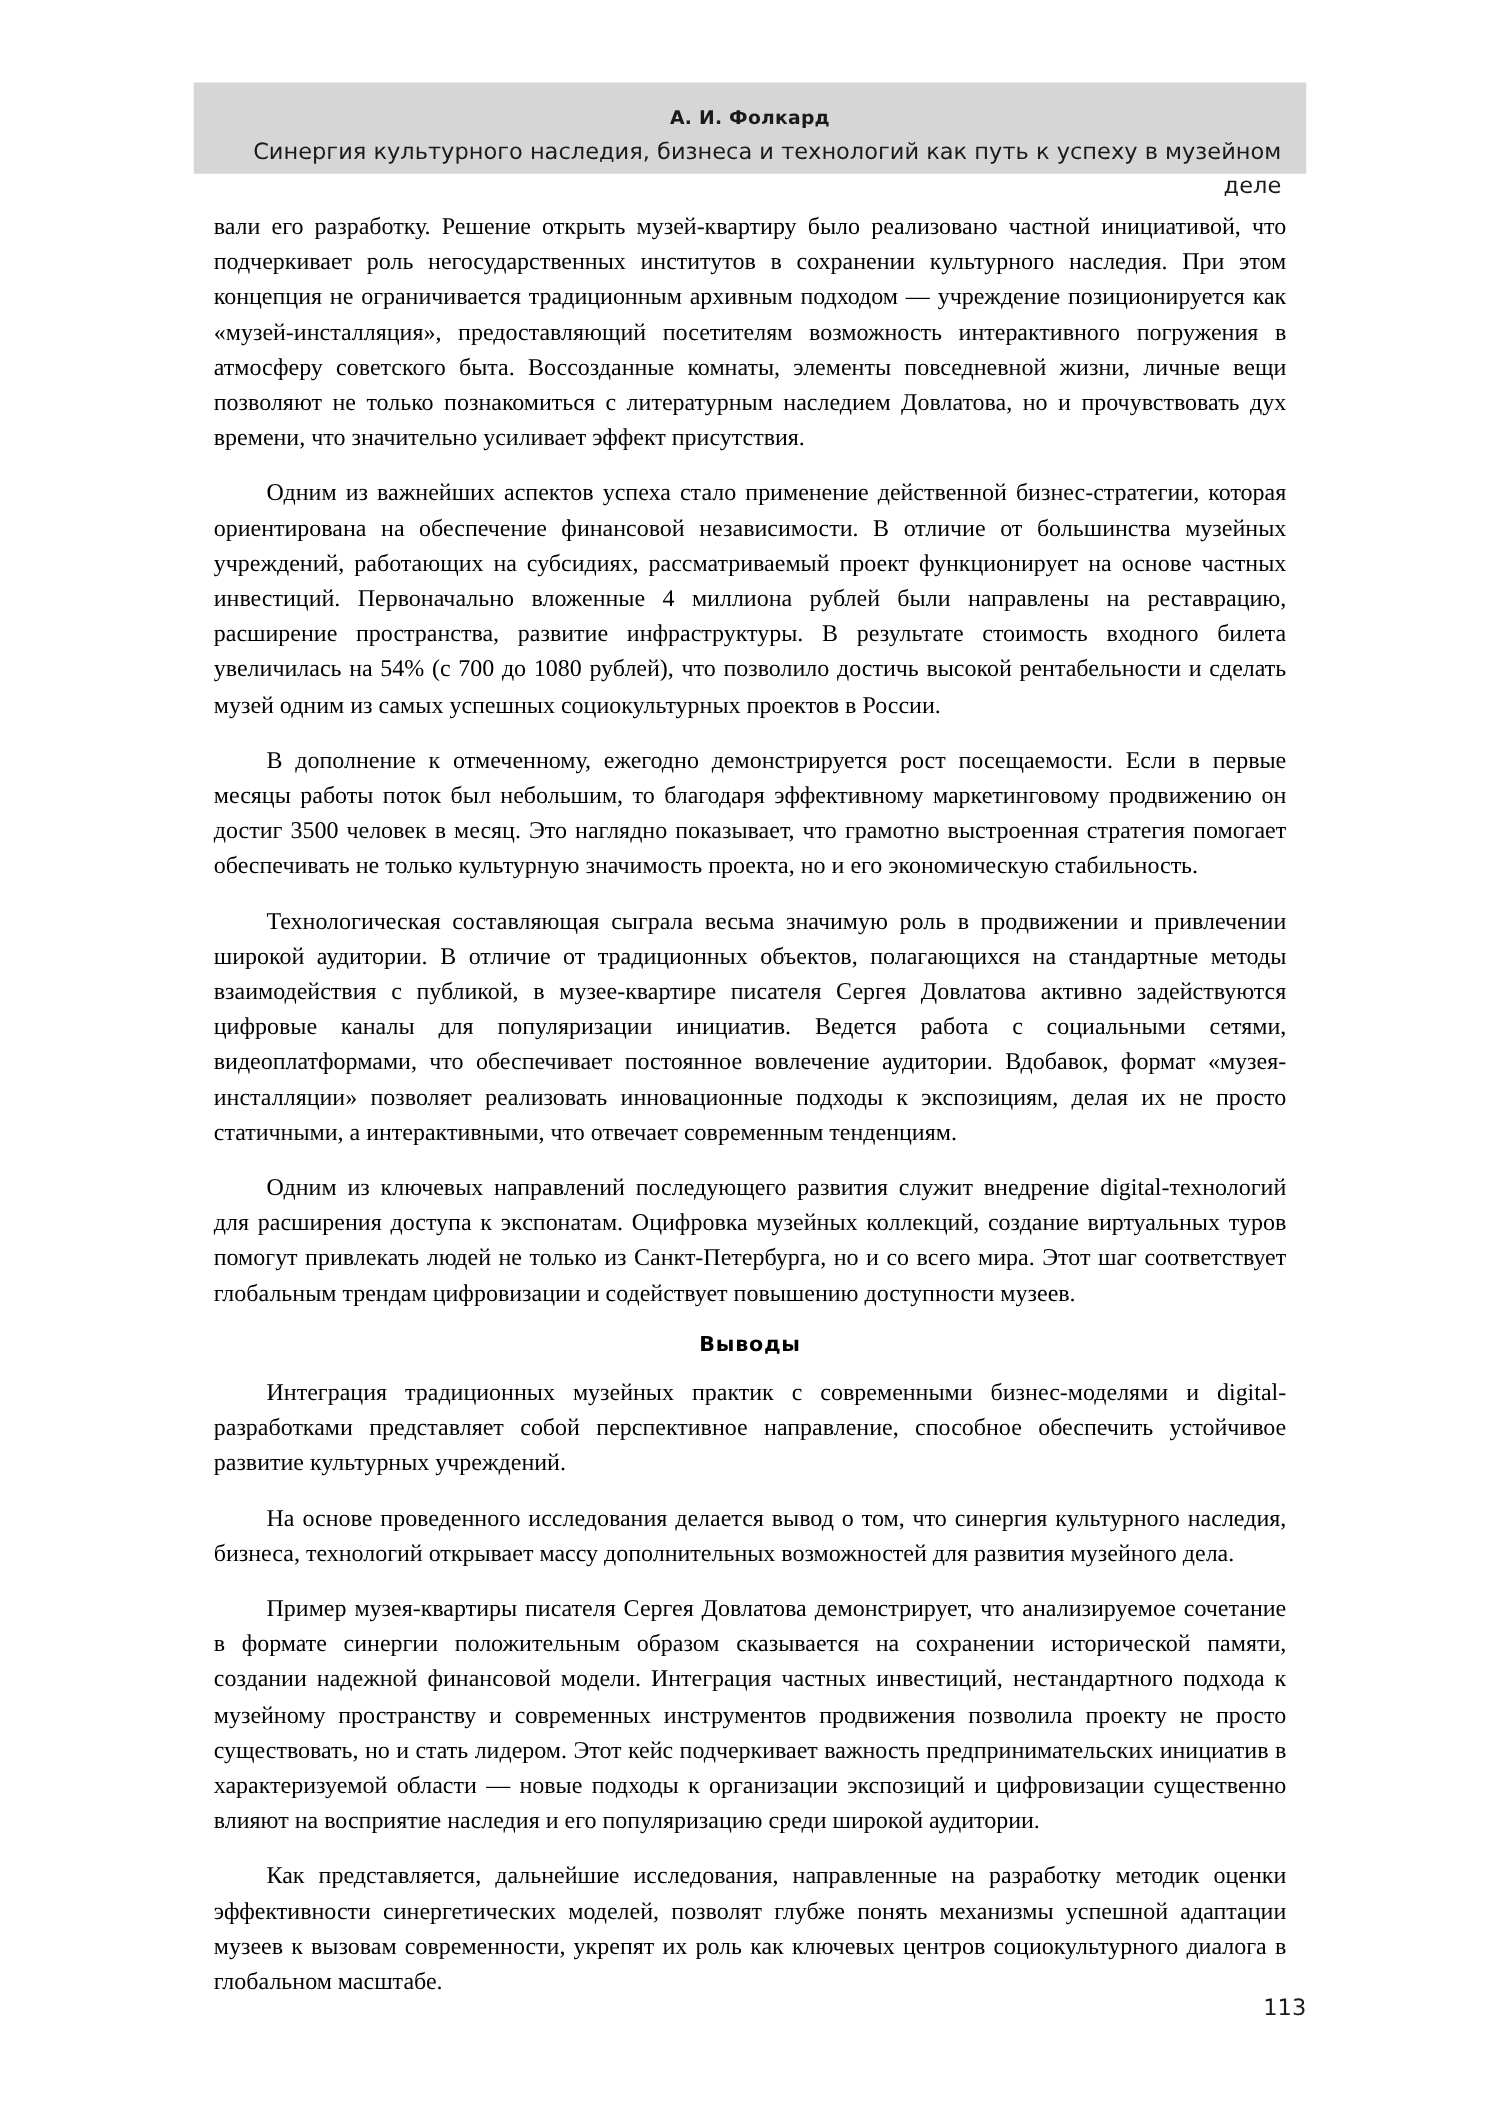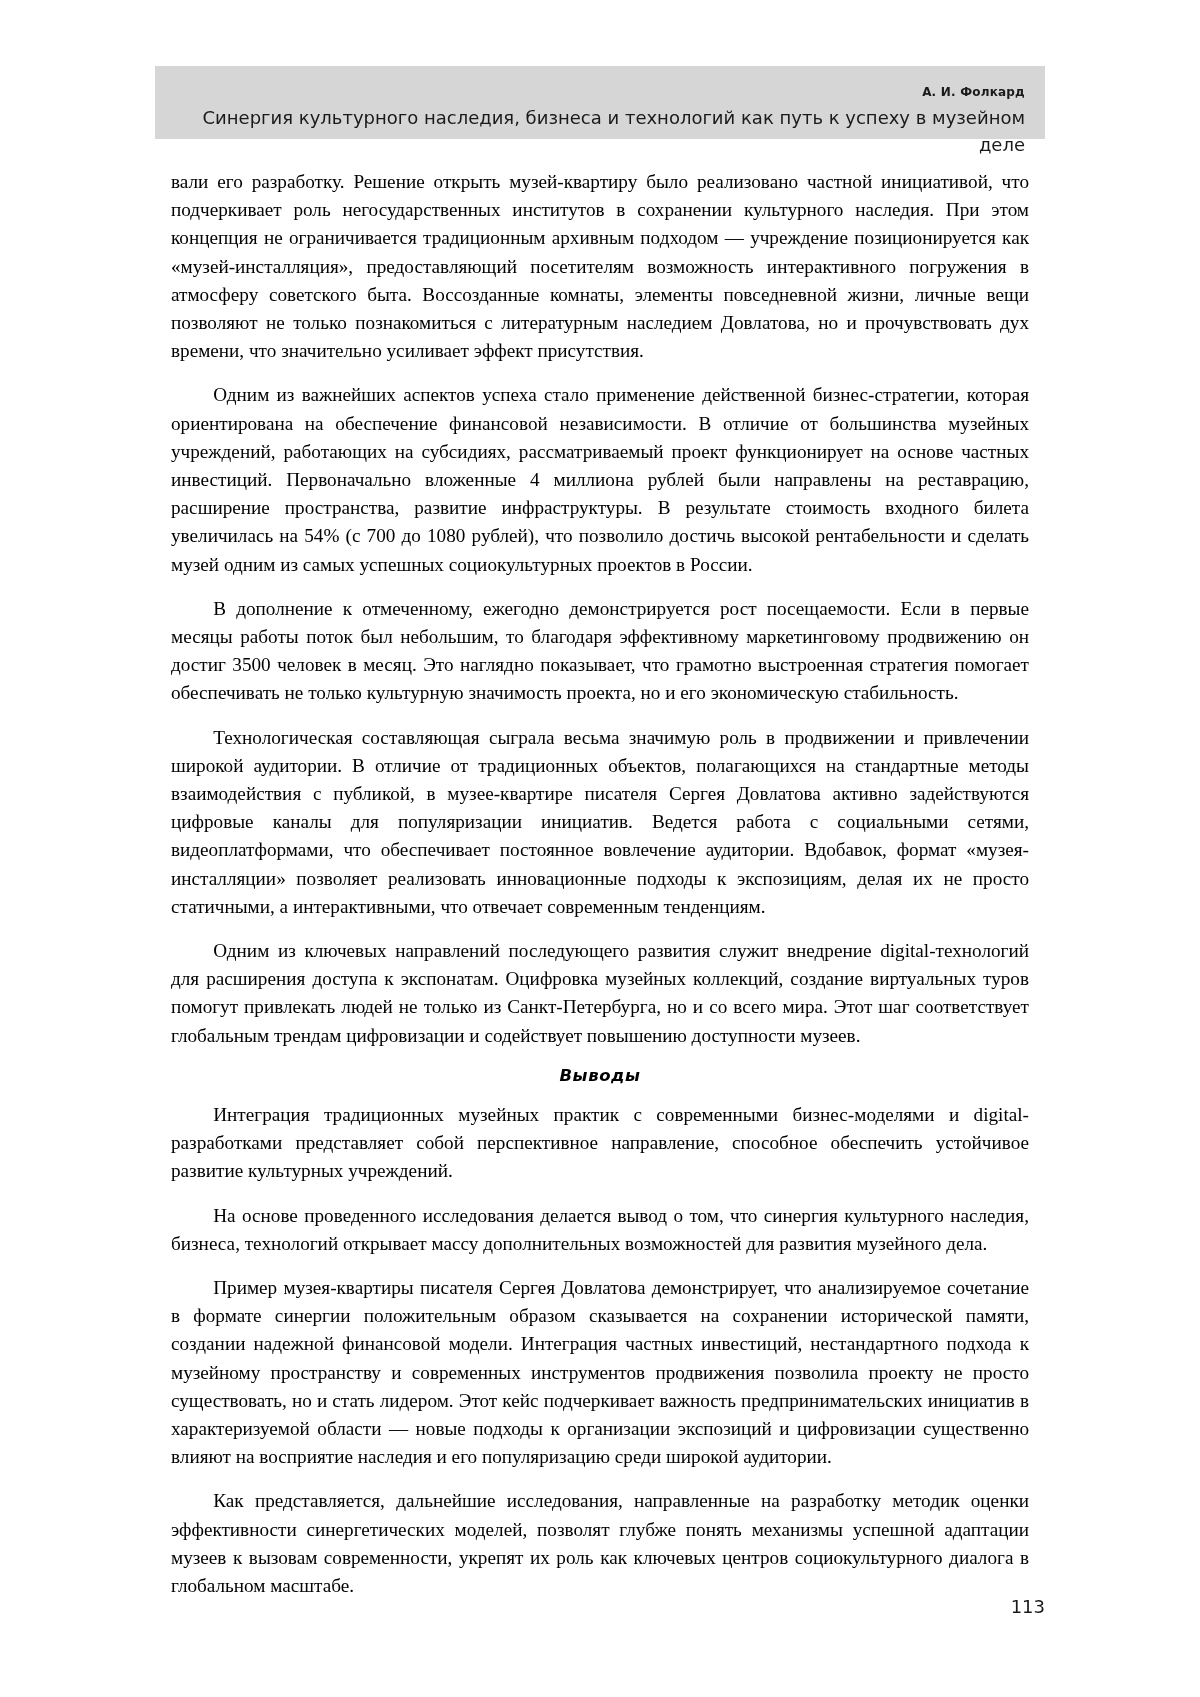--- a/index.html
+++ b/index.html
@@ -26,25 +26,26 @@
     top: 66px;
     width: 890px;
     height: 73px;
     background: #d6d6d6;
     box-sizing: border-box;
     padding: 18px 20px 0 20px;
     text-align: right;
     font-family: "DejaVu Sans", sans-serif;
   }
   .header-author {
-    font-size: 12px;
+    font-size: 15px;
     font-weight: bold;
     letter-spacing: 0.2px;
     color: #1a1a1a;
     line-height: 1.4;
+    text-align: center;
   }
   .header-title {
     font-size: 18px;
     color: #1a1a1a;
     line-height: 1.5;
     margin-top: 3px;
   }
   .content {
     position: absolute;
     left: 155px;
@@ -62,21 +63,20 @@
   p.para.first {
     text-indent: 0;
   }
   h2.section-heading {
     margin: 10px 0 2px 0;
     font-family: "DejaVu Sans", sans-serif;
     font-size: 16.5px;
     font-weight: bold;
     text-align: center;
     letter-spacing: 0.6px;
-    font-style: italic;
   }
   .page-number {
     position: absolute;
     right: 155px;
     bottom: 80px;
     font-family: "DejaVu Sans", sans-serif;
     font-size: 18px;
     color: #1a1a1a;
   }
 </style>

